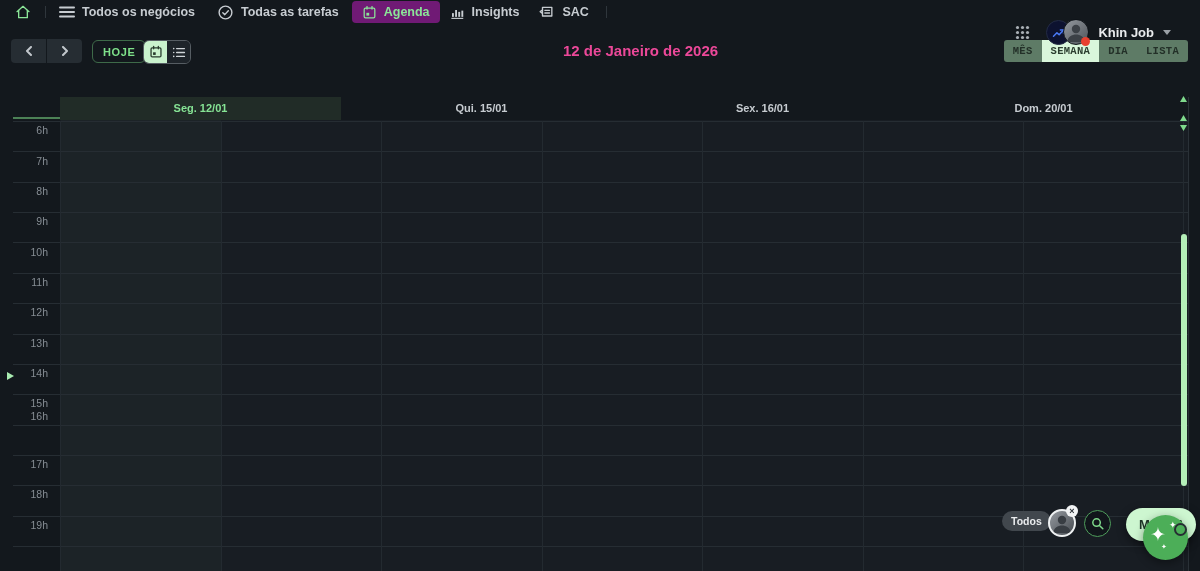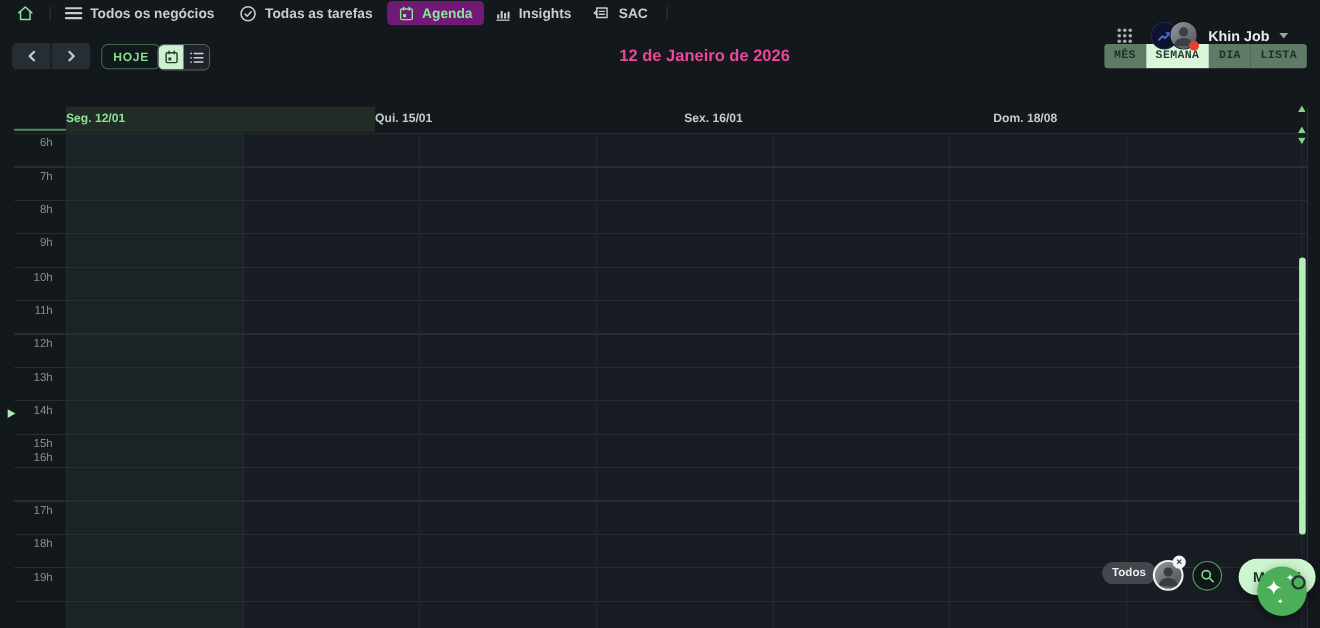--- a/index.html
+++ b/index.html
@@ -64,21 +64,21 @@
   .range-group button:last-child  { border-radius:0 3px 3px 0; }
   .range-group button.active { background:#d9f6db; color:#2c3e30; }
 
   
   .grid-body { position:absolute; left:60px; top:120px; width:1128px; height:451px;
     background:#181d23; z-index:1; }
   .today-col { position:absolute; left:61px; top:120px; width:160px; height:451px;
     background:rgba(150,235,160,0.035); z-index:2; }
   .cal-header { position:absolute; left:60px; top:97px; width:1124px; height:23px;
     display:flex; z-index:4; }
-  .day-cell { flex:1; line-height:23px; font-size:11px; font-weight:bold;
+  .day-cell { flex:1; text-align:center; line-height:23px; font-size:11px; font-weight:bold;
     color:#c6cbd0; cursor:pointer; }
   .day-cell.today { background:#212c27; color:#86e495; }
   .gutter-topline { position:absolute; left:13px; top:117px; width:47px; height:2px;
     background:#4c8156; z-index:4; }
   .hour-lines { position:absolute; left:13px; top:121px; width:1175px; height:450px; z-index:3;
     background:repeating-linear-gradient(to bottom,#262d33 0px,#262d33 1px,transparent 1px,transparent 30.36px); }
   .col-lines { position:absolute; left:60px; top:121px; width:1124px; height:450px; z-index:3;
     border-right:1px solid #232a30;
     background:repeating-linear-gradient(to right,#232a30 0px,#232a30 1px,transparent 1px,transparent 160.57px); }
   .track-line { position:absolute; left:1188px; top:97px; width:1px; height:474px;
@@ -267,21 +267,21 @@
     <button>LISTA</button>
   </div>
 
   <div class="grid-body"></div>
   <div class="today-col"></div>
 
   <div class="cal-header">
     <div class="day-cell today">Seg. 12/01</div>
     <div class="day-cell">Qui. 15/01</div>
     <div class="day-cell">Sex. 16/01</div>
-    <div class="day-cell">Dom. 18/08</div>
+    <div class="day-cell">Dom. 20/01</div>
   </div>
 
   <div class="gutter-topline"></div>
   <div class="hour-lines"></div>
   <div class="col-lines"></div>
   <div class="track-line"></div>
 
   <span class="hour-label" style="top:124px">6h</span>
   <span class="hour-label" style="top:155px">7h</span>
   <span class="hour-label" style="top:185px">8h</span>

